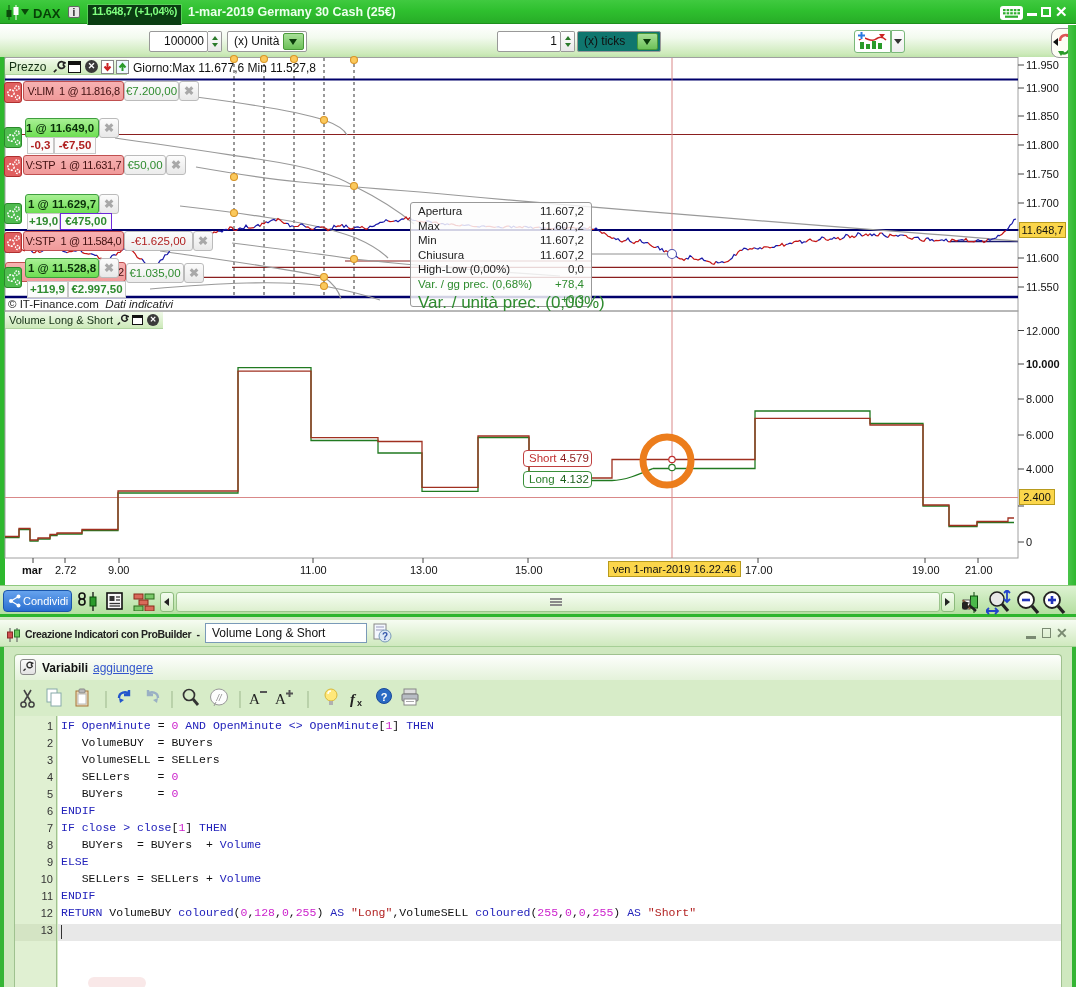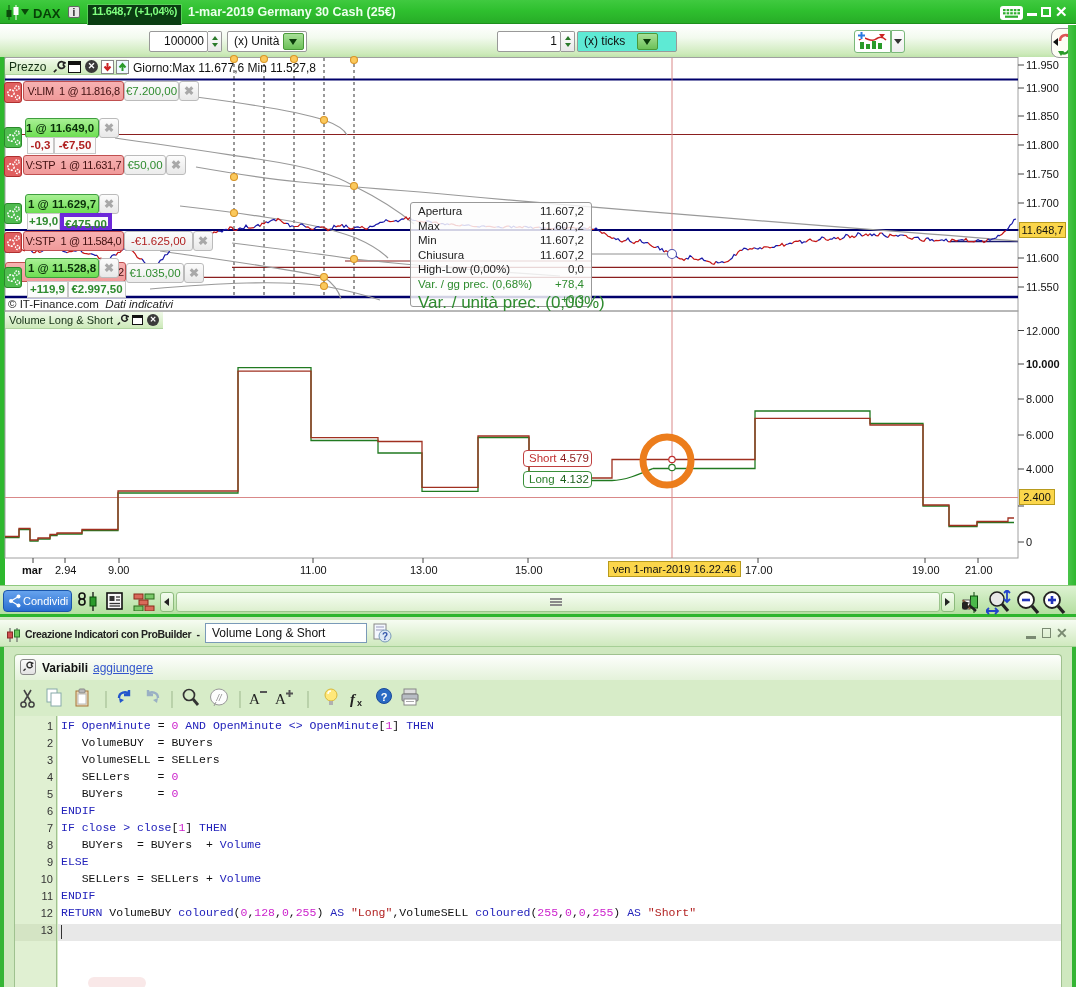--- a/index.html
+++ b/index.html
@@ -42,21 +42,21 @@
 <div style="position:absolute;left:208px;top:31px;width:14px;height:21px;background:linear-gradient(180deg,#fff,#e8e8e8);border:1px solid #999;border-left:none;border-radius:0 2px 2px 0"></div>
 <div style="position:absolute;left:211.5px;top:36px;width:0;height:0;border-left:3.5px solid transparent;border-right:3.5px solid transparent;border-bottom:4px solid #2a7a2a"></div>
 <div style="position:absolute;left:211.5px;top:43px;width:0;height:0;border-left:3.5px solid transparent;border-right:3.5px solid transparent;border-top:4px solid #2a7a2a"></div>
 <div style="position:absolute;left:227px;top:31px;width:80px;height:21px;background:#fff;border:1px solid #999;border-radius:2px;font-size:12px;color:#111;line-height:19px;padding-left:6px">(x) Unità</div>
 <div style="position:absolute;left:283px;top:33px;width:21px;height:17px;background:linear-gradient(180deg,#a8e098,#6cc158);border:1px solid #4a9a3a;border-radius:2px"></div>
 <div style="position:absolute;left:289px;top:39px;width:0;height:0;border-left:4.5px solid transparent;border-right:4.5px solid transparent;border-top:6px solid #0a3a0a"></div>
 <div style="position:absolute;left:497px;top:31px;width:64px;height:21px;background:#fff;border:1px solid #999;border-radius:2px;font-size:12px;color:#111;text-align:right;line-height:19px;padding-right:3px">1</div>
 <div style="position:absolute;left:561px;top:31px;width:14px;height:21px;background:linear-gradient(180deg,#fff,#e8e8e8);border:1px solid #999;border-left:none;border-radius:0 2px 2px 0"></div>
 <div style="position:absolute;left:564.5px;top:36px;width:0;height:0;border-left:3.5px solid transparent;border-right:3.5px solid transparent;border-bottom:4px solid #2a7a2a"></div>
 <div style="position:absolute;left:564.5px;top:43px;width:0;height:0;border-left:3.5px solid transparent;border-right:3.5px solid transparent;border-top:4px solid #2a7a2a"></div>
-<div style="position:absolute;left:577px;top:31px;width:100px;height:21px;background:#5eead4;border:1px solid #999;border-radius:2px;font-size:12px;color:#111;line-height:19px;padding-left:6px">(x) ticks</div>
+<div style="position:absolute;left:577px;top:31px;width:84px;height:21px;background:#0f766e;border:1px solid #999;border-radius:2px;font-size:12px;color:#111;line-height:19px;padding-left:6px">(x) ticks</div>
 <div style="position:absolute;left:637px;top:33px;width:21px;height:17px;background:linear-gradient(180deg,#a8e098,#6cc158);border:1px solid #4a9a3a;border-radius:2px"></div>
 <div style="position:absolute;left:643px;top:39px;width:0;height:0;border-left:4.5px solid transparent;border-right:4.5px solid transparent;border-top:6px solid #0a3a0a"></div>
 <div style="position:absolute;left:854px;top:30px;width:37px;height:23px;background:#fff;border:1px solid #7ab87a;border-radius:3px 0 0 3px"></div>
 <svg class="abs" style="left:858px;top:32px" width="30" height="19">
 <rect x="2" y="10" width="4" height="7" fill="#2a9a2a"></rect>
     <rect x="8" y="12" width="4" height="5" fill="#2a9a2a"></rect>
     <rect x="14" y="9" width="4" height="8" fill="#2a9a2a"></rect>
     <rect x="20" y="11" width="4" height="6" fill="#2a9a2a"></rect>
 <path d="M1,8 C7,2 12,12 18,7 C22,4 25,5 28,8" stroke="#cc2222" stroke-width="1.6" fill="none"></path>
 <rect x="0" y="0" width="7" height="7" fill="#fff"></rect>
@@ -320,21 +320,21 @@
 <div style="position:absolute;left:166px;top:155px;width:20px;height:20px;background:linear-gradient(180deg,#fcfcfc,#e8e8e8);border:1px solid #bbb;border-radius:3px;color:#a8a8a8;font-weight:bold;font-size:12px;text-align:center;line-height:18px">✖</div>
 <div style="position:absolute;left:4px;top:203px;width:18px;height:21px;background:#4fbb4f;border:1px solid #2a8a2a;border-radius:3px"></div>
 <svg class="abs" style="left:5px;top:205px" width="16" height="17">
 <circle cx="6" cy="9" r="3.2" fill="none" stroke="#fff" stroke-width="1.5" stroke-dasharray="2,1.2"></circle>
 <circle cx="12" cy="4" r="2.2" fill="none" stroke="#fff" stroke-width="1.3" stroke-dasharray="1.6,1"></circle>
 <circle cx="12.5" cy="13.5" r="2" fill="none" stroke="#fff" stroke-width="1.3" stroke-dasharray="1.6,1"></circle>
 </svg>
 <div style="position:absolute;left:25px;top:194px;width:74px;height:20px;background:linear-gradient(180deg,#a8f094,#6ede52);border:1px solid #3f9f3f;border-radius:3px;font-size:11.5px;font-weight:bold;color:#0a300a;text-align:center;line-height:18px;white-space:nowrap">1 @ 11.629,7</div>
 <div style="position:absolute;left:99px;top:194px;width:20px;height:20px;background:linear-gradient(180deg,#fcfcfc,#e8e8e8);border:1px solid #bbb;border-radius:3px;color:#a8a8a8;font-weight:bold;font-size:12px;text-align:center;line-height:18px">✖</div>
 <div style="position:absolute;left:27px;top:213px;width:33px;height:17px;background:#fbfbfb;border:1px solid #c8c8c8;font-size:11.5px;font-weight:bold;color:#2e8b2e;text-align:center;line-height:15px;white-space:nowrap">+19,0</div>
-<div style="position:absolute;left:60px;top:213px;width:52px;height:17px;background:#fbfbfb;border:4px solid #6d28d9;font-size:11.5px;font-weight:bold;color:#2e8b2e;text-align:center;line-height:15px;white-space:nowrap">€475,00</div>
+<div style="position:absolute;left:60px;top:213px;width:52px;height:17px;background:#fbfbfb;border:1px solid #6d28d9;font-size:11.5px;font-weight:bold;color:#2e8b2e;text-align:center;line-height:15px;white-space:nowrap">€475,00</div>
 <div style="position:absolute;left:4px;top:232px;width:18px;height:21px;background:#e06060;border:1px solid #b03030;border-radius:3px"></div>
 <svg class="abs" style="left:5px;top:234px" width="16" height="17">
 <circle cx="6" cy="9" r="3.2" fill="none" stroke="#fff" stroke-width="1.5" stroke-dasharray="2,1.2"></circle>
 <circle cx="12" cy="4" r="2.2" fill="none" stroke="#fff" stroke-width="1.3" stroke-dasharray="1.6,1"></circle>
 <circle cx="12.5" cy="13.5" r="2" fill="none" stroke="#fff" stroke-width="1.3" stroke-dasharray="1.6,1"></circle>
 </svg>
 <div style="position:absolute;left:23px;top:231px;width:101px;height:20px;background:linear-gradient(180deg,#f7b2b2,#f09a9a);border:1px solid #c05050;border-radius:3px;font-size:11px;letter-spacing:-0.4px;color:#401010;text-align:center;line-height:18px;white-space:nowrap">V:STP&nbsp; 1 @ 11.584,0</div>
 <div style="position:absolute;left:124px;top:231px;width:69px;height:20px;background:linear-gradient(180deg,#fcfcfc,#ececec);border:1px solid #bbb;border-radius:3px;font-size:11.5px;color:#b02020;text-align:center;line-height:18px;white-space:nowrap">-€1.625,00</div>
 <div style="position:absolute;left:193px;top:231px;width:20px;height:20px;background:linear-gradient(180deg,#fcfcfc,#e8e8e8);border:1px solid #bbb;border-radius:3px;color:#a8a8a8;font-weight:bold;font-size:12px;text-align:center;line-height:18px">✖</div>
 <div style="position:absolute;left:4px;top:267px;width:18px;height:21px;background:#4fbb4f;border:1px solid #2a8a2a;border-radius:3px"></div>
@@ -387,21 +387,21 @@
   </svg>
 <div style="position:absolute;left:132px;top:315px;width:11px;height:10px;background:#fff;border:1.3px solid #111;border-top:3.5px solid #111"></div>
 <div style="position:absolute;left:147px;top:314px;width:12px;height:12px;background:#3a3a3a;border-radius:50%;color:#fff;font-size:8px;font-weight:bold;text-align:center;line-height:12px">✕</div>
 <div style="position:absolute;left:523px;top:450px;width:69px;height:17px;background:#fff;border:1.4px solid #c04040;border-radius:4px"></div>
 <div style="position:absolute;left:529px;top:452px;font-size:11.5px;color:#c03030">Short</div>
 <div style="position:absolute;left:560px;top:452px;font-size:11.5px;color:#8b1a1a">4.579</div>
 <div style="position:absolute;left:523px;top:471px;width:69px;height:17px;background:#fff;border:1.4px solid #3a8f3a;border-radius:4px"></div>
 <div style="position:absolute;left:529px;top:473px;font-size:11.5px;color:#2a7d2a">Long</div>
 <div style="position:absolute;left:560px;top:473px;font-size:11.5px;color:#1a5c1a">4.132</div>
 <div style="position:absolute;left:22px;top:564px;font-size:11px;color:#111;font-weight:bold;">mar</div>
-<div style="position:absolute;left:55px;top:564px;font-size:11px;color:#111;">2.94</div>
+<div style="position:absolute;left:55px;top:564px;font-size:11px;color:#111;">2.72</div>
 <div style="position:absolute;left:108px;top:564px;font-size:11px;color:#111;">9.00</div>
 <div style="position:absolute;left:300px;top:564px;font-size:11px;color:#111;">11.00</div>
 <div style="position:absolute;left:410px;top:564px;font-size:11px;color:#111;">13.00</div>
 <div style="position:absolute;left:515px;top:564px;font-size:11px;color:#111;">15.00</div>
 <div style="position:absolute;left:745px;top:564px;font-size:11px;color:#111;">17.00</div>
 <div style="position:absolute;left:912px;top:564px;font-size:11px;color:#111;">19.00</div>
 <div style="position:absolute;left:965px;top:564px;font-size:11px;color:#111;">21.00</div>
 <div style="position:absolute;left:608px;top:561px;width:133px;height:16px;background:#fbd64b;border:1px solid #b89b1d;font-size:11px;color:#111;text-align:center;line-height:14px">ven 1-mar-2019 16.22.46</div>
 <div style="position:absolute;left:0;top:585px;width:1076px;height:32px;background:linear-gradient(180deg,#ddf2d2,#b4dfa0);border-top:1px solid #8fc97f;border-bottom:3px solid #2db52d"></div>
 <div style="position:absolute;left:3px;top:590px;width:69px;height:22px;background:linear-gradient(180deg,#66a3ee,#2a6fd0);border:1px solid #1a55aa;border-radius:4px"></div>

